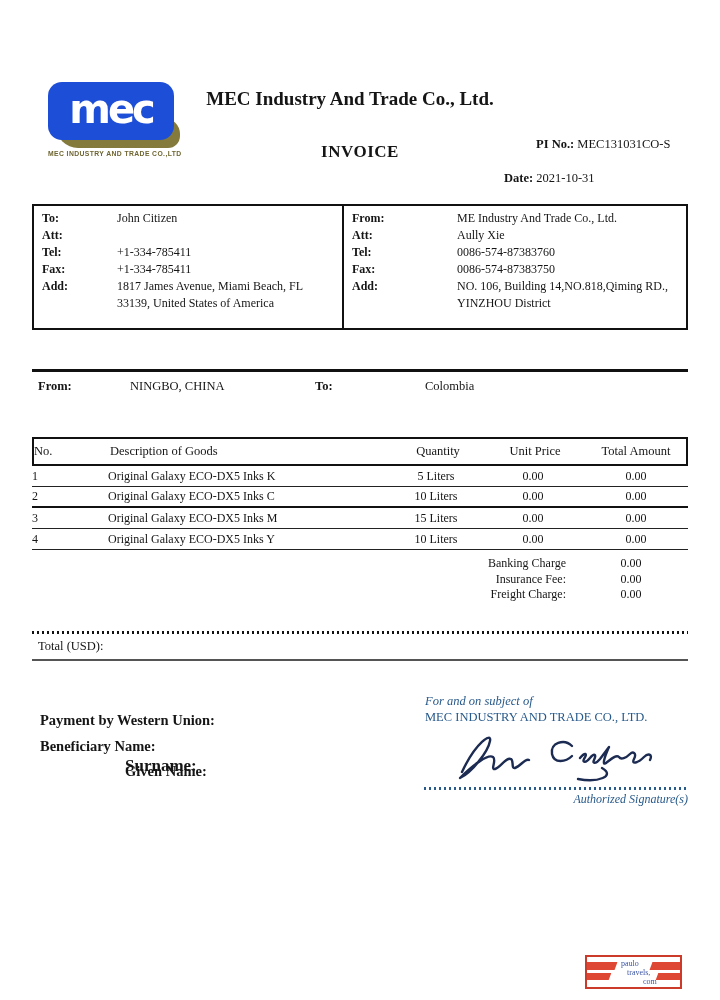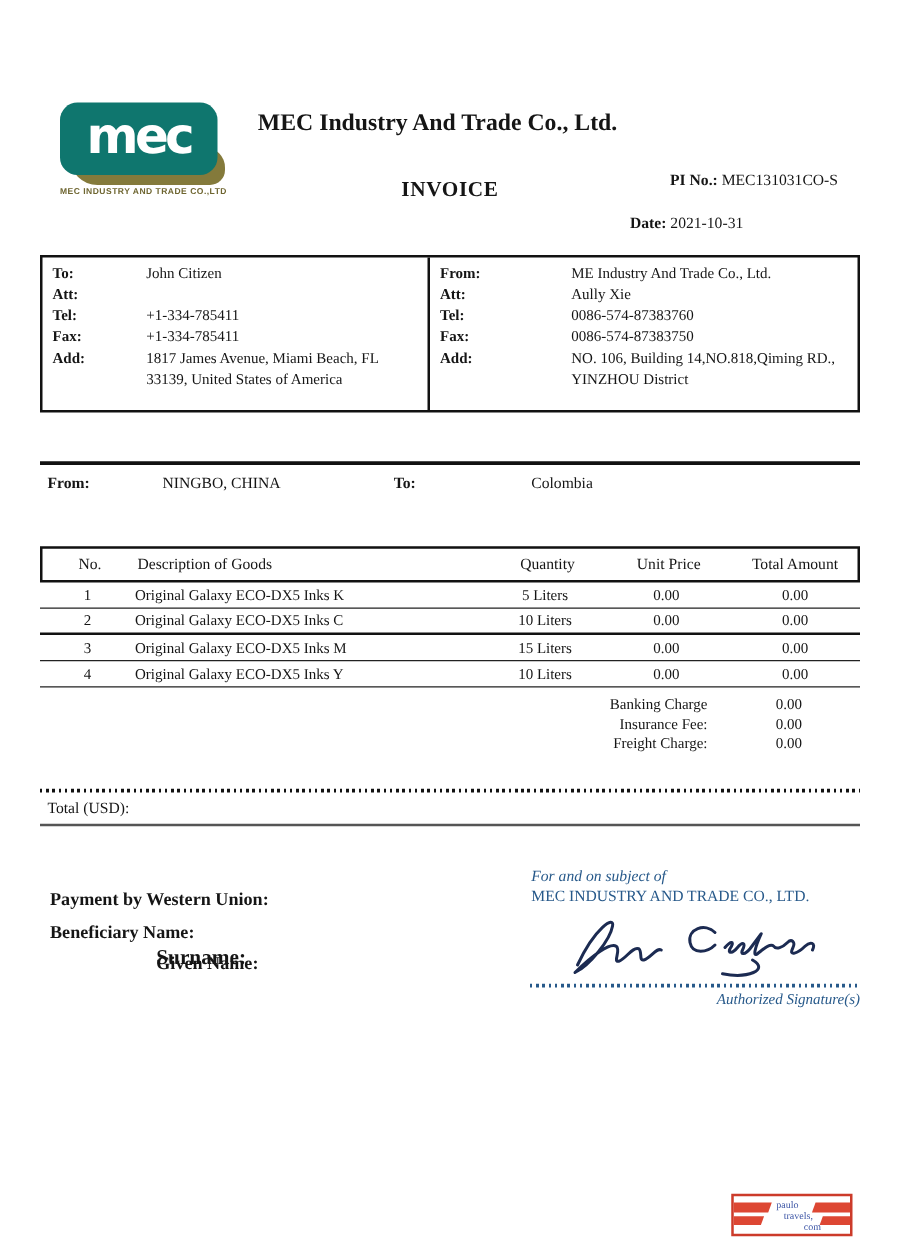--- a/index.html
+++ b/index.html
@@ -17,21 +17,21 @@
   .prewrap { white-space: pre-wrap; }
 
   
   .logo-wrap { left: 48px; top: 82px; width: 140px; height: 80px; }
   .logo-olive {
     position: absolute; left: 8px; top: 36px; width: 124px; height: 30px;
     background: #847a3b; border-radius: 8px 16px 12px 22px;
   }
   .logo-red {
     position: absolute; left: 0; top: 0; width: 126px; height: 58px;
-    background: #0f766e; border-radius: 14px;
+    background: #1d4ed8; border-radius: 14px;
     display: flex; align-items: center; justify-content: center;
   }
   .logo-mark {
     font-family: "DejaVu Sans", sans-serif; font-weight: bold;
     color: #ffffff; font-size: 40px; letter-spacing: -3px; line-height: 1;
     transform: translateY(-2px);
   }
   .logo-caption {
     position: absolute; left: 0; top: 68px; width: 140px;
     font-family: "Liberation Sans", sans-serif; font-weight: bold;
@@ -75,21 +75,21 @@
   
   .goods-header {
     left: 32px; top: 437px; width: 656px; height: 29px;
     border: 2.5px solid #111; display: flex; align-items: center;
     font-size: 12.5px;
   }
   .goods-rows { left: 32px; top: 466px; width: 656px; }
   .goods-row { display: flex; align-items: center; height: 21px; font-size: 12px; }
   .sep-thin   { border-bottom: 1.5px solid #222; }
   .sep-thick  { border-bottom: 2.5px solid #111; }
-  .col-no    { width: 76px;  text-align: center; }
+  .col-no    { width: 76px;  }
   .col-desc  { width: 282px; }
   .col-qty   { width: 92px;  text-align: center; }
   .col-unit  { width: 102px; text-align: center; }
   .col-total { flex: 1;      text-align: center; }
 
   
   .charges { left: 380px; top: 556px; width: 300px; font-size: 12px; }
   .charge-row { display: flex; height: 15.5px; align-items: center; }
   .charge-label { width: 186px; text-align: right; }
   .charge-value { width: 80px; margin-left: 25px; text-align: center; }

